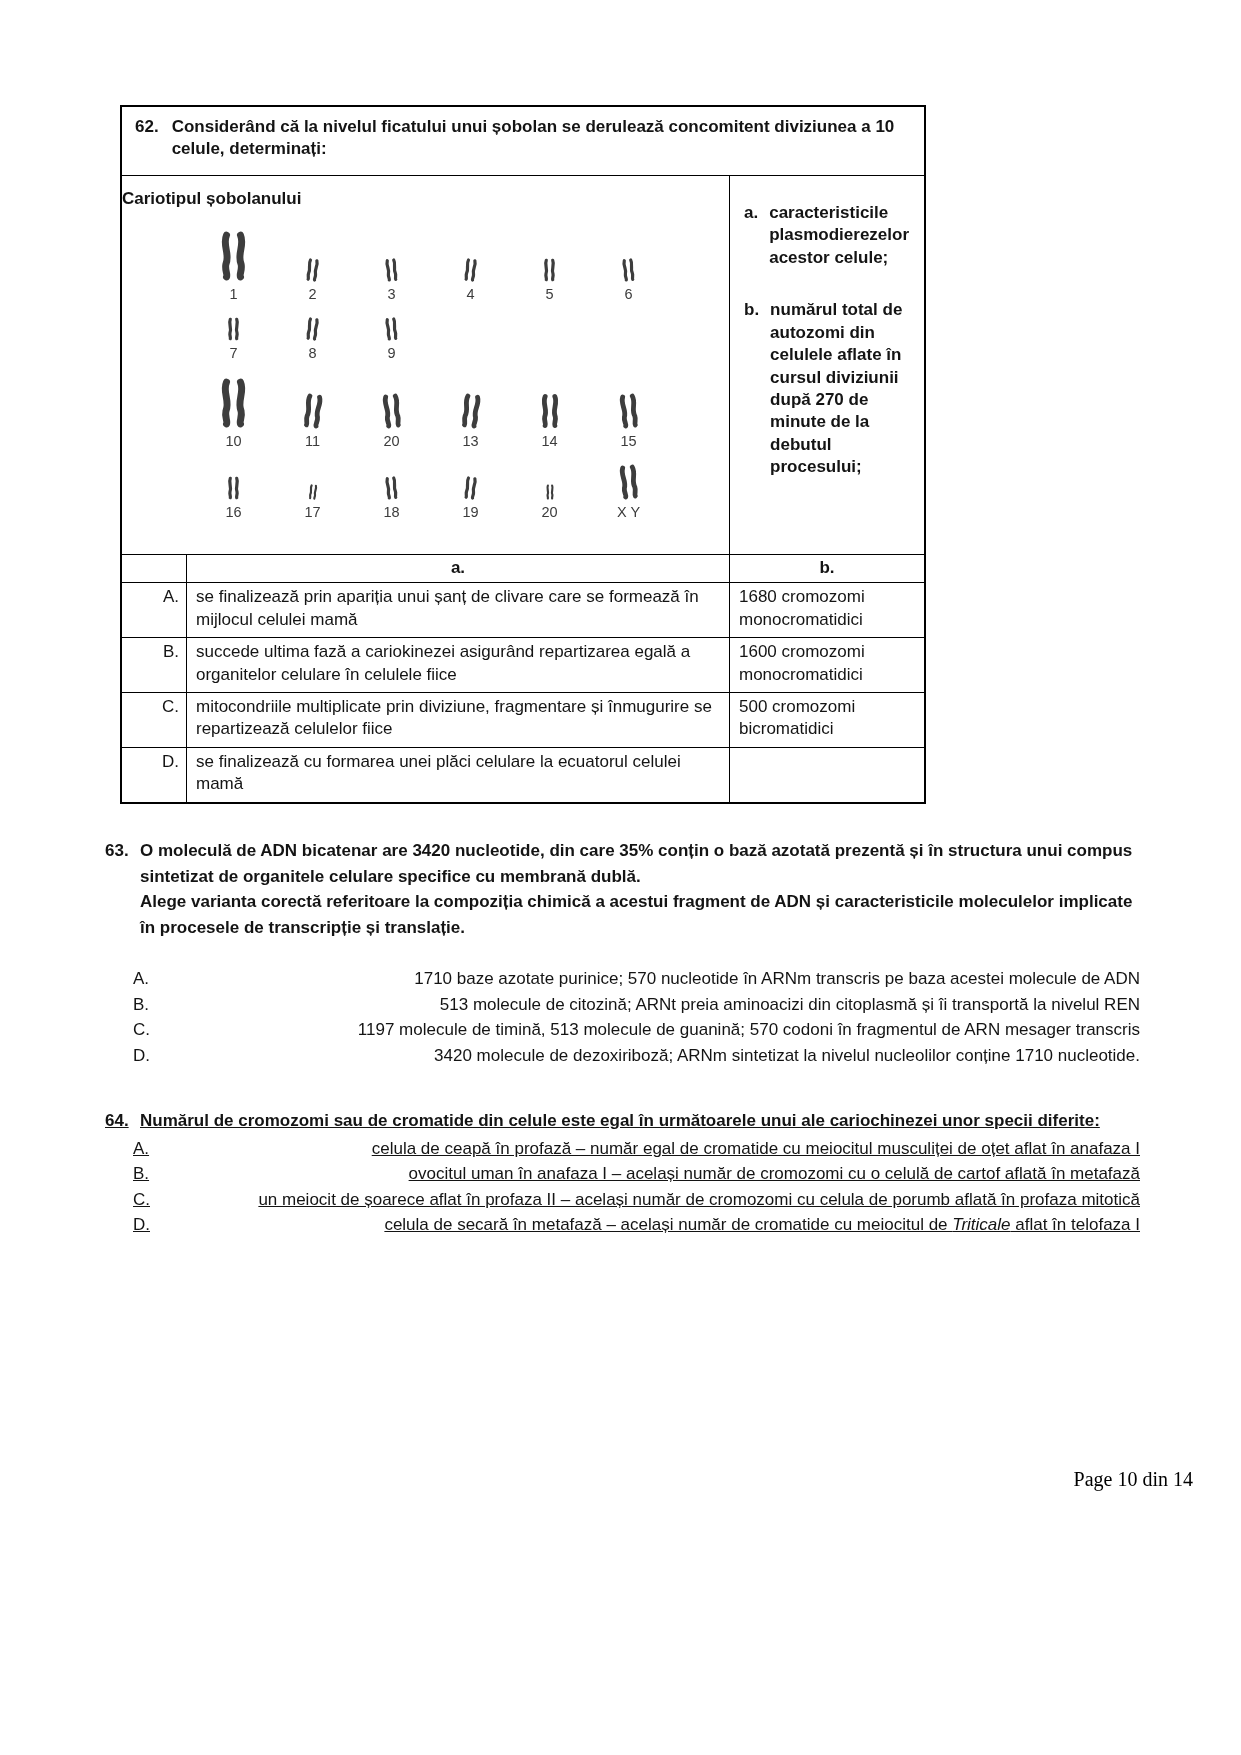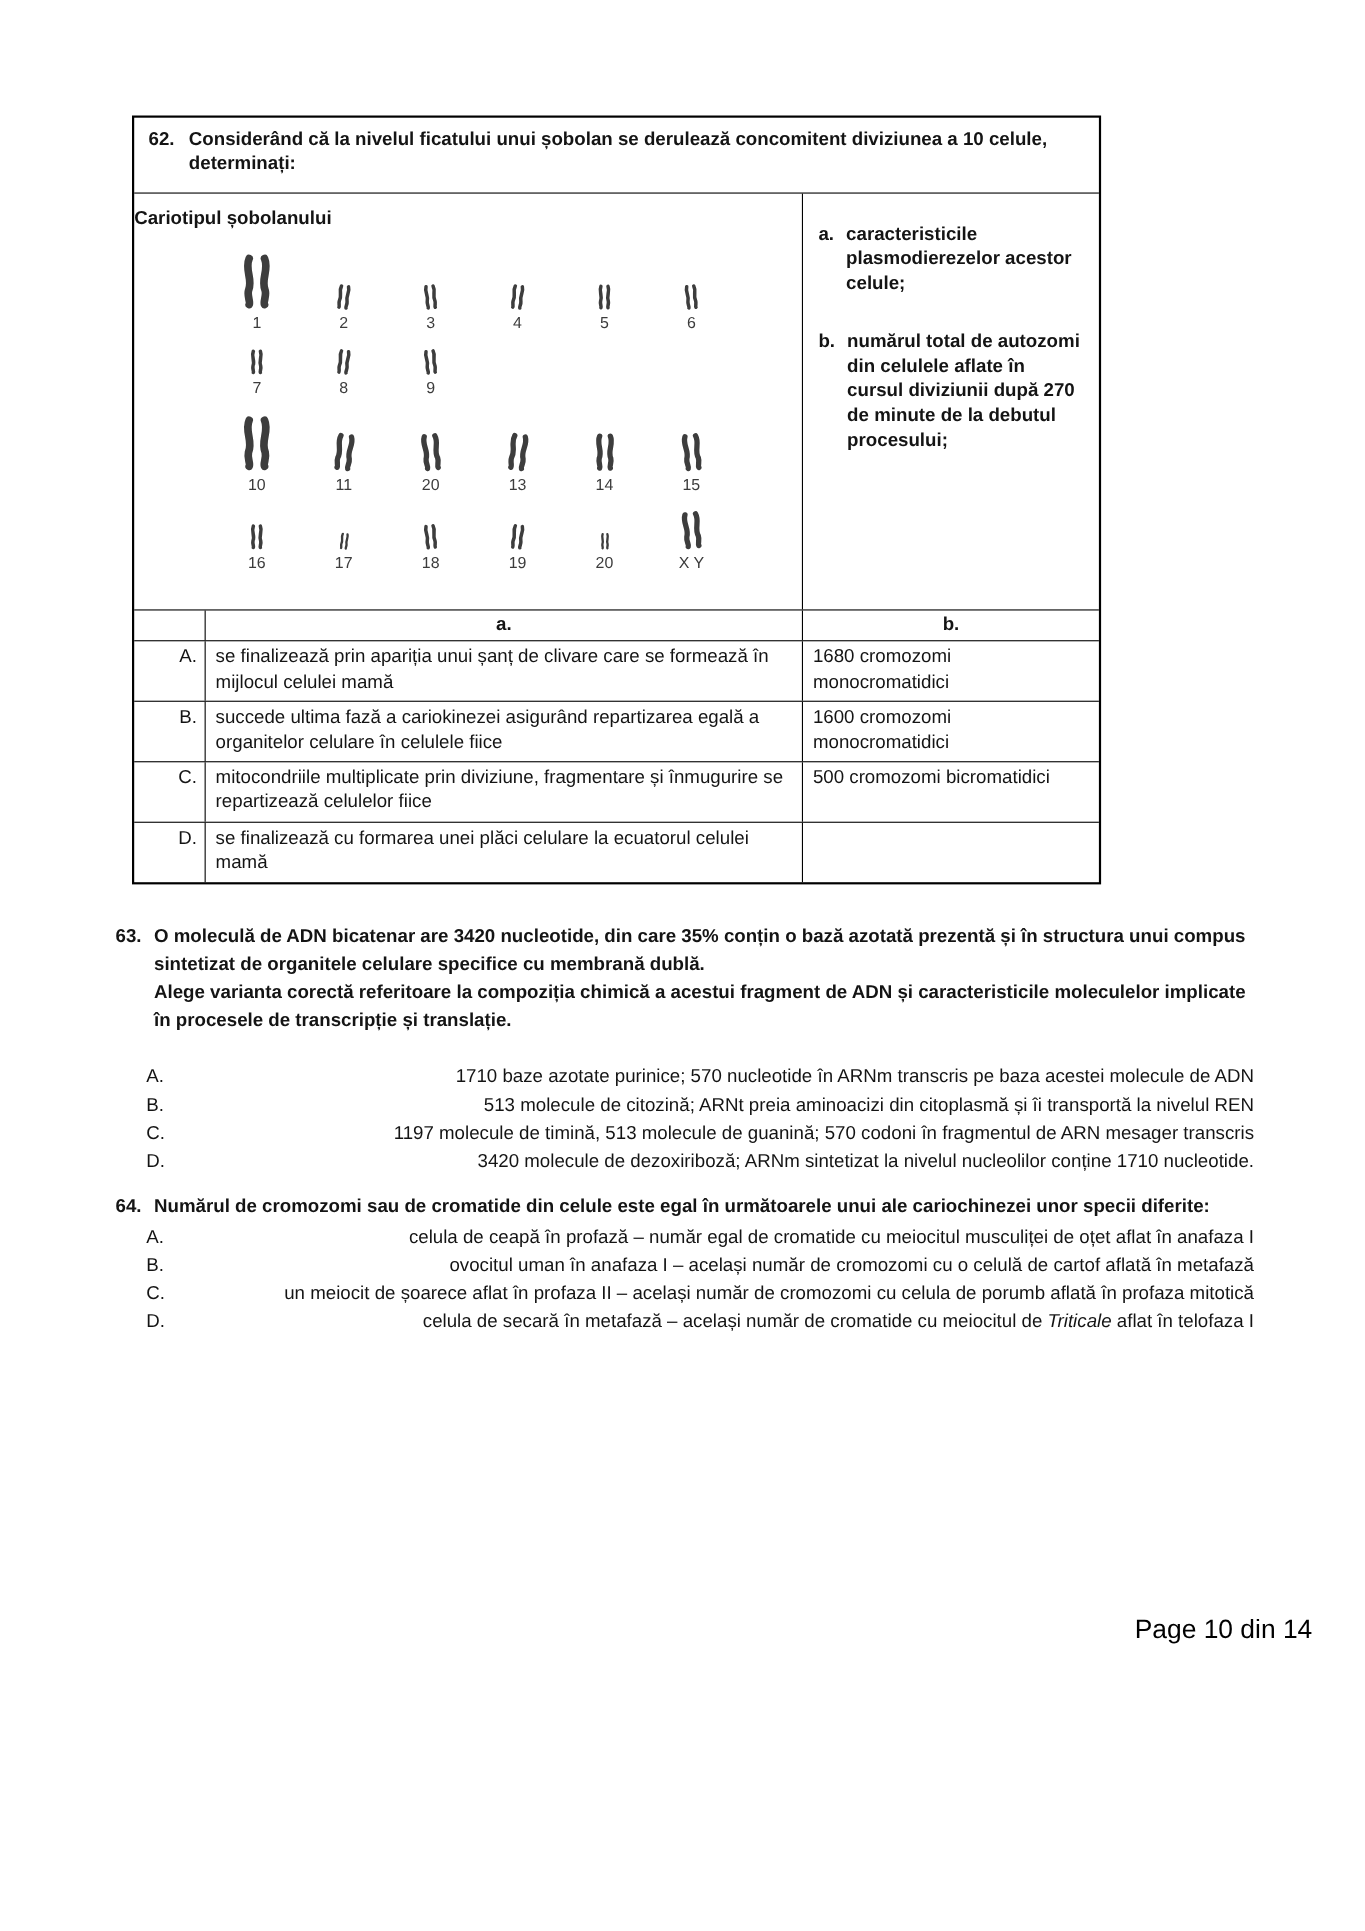--- a/index.html
+++ b/index.html
@@ -6,21 +6,21 @@
   html, body { background:#ffffff; }
   body {
     width:1241px; height:1755px; position:relative;
     font-family:"Liberation Sans", sans-serif;
     color:#141414; font-size:17px; line-height:1.32;
     overflow:hidden;
   }
 
   
   .q62-box {
-    position:absolute; left:120px; top:105px; width:881px;
+    position:absolute; left:120px; top:105px; width:806px;
     border:2px solid #000; background:#fff;
   }
   .q62-stem-row {
     display:flex; gap:13px; font-weight:bold;
     padding:9px 14px 14px 13px;
     border-bottom:1.5px solid #000;
   }
   .q62-stem-row .qnum { flex:0 0 auto; }
   .q62-mid {
     display:grid; grid-template-columns:608px 1fr;
@@ -65,35 +65,35 @@
   .cell-letter {
     text-align:right; padding:3px 7px 3px 0;
     border-right:1.5px solid #000;
   }
   .cell-text { padding:3px 10px 6px 9px; border-right:1.5px solid #000; }
   .cell-answer { padding:3px 10px 6px 9px; }
 
   
   .question { position:absolute; left:105px; width:1035px; }
   .q63 { top:838px; }
-  .q64 { top:1084px; }
+  .q64 { top:1108px;text-decoration:underline; }
   .qstem { display:flex; gap:9px; font-weight:bold; line-height:1.5; }
   .qstem .qnum { flex:0 0 26px; }
   .qstem .stem-text { flex:1; }
   .options { margin:26px 0 0 28px; line-height:1.5; }
   .q64 .options { margin-top:2px; }
   .option { display:flex; gap:7px; }
   .option .olabel { flex:0 0 18px; }
   .option .otext { flex:1;text-align:right; }
   .italic { font-style:italic; }
 
   
   .page-footer {
     position:absolute; top:1466px; right:48px;
-    font-family:Liberation Sans, sans-serif; font-size:24px; color:#000;
+    font-family:Liberation Serif, serif; font-size:20px; color:#000;
   }
 </style>
 </head>
 <body>
 
 <svg width="0" height="0" style="position:absolute" aria-hidden="true">
   <defs>
     <g id="cpair" fill="none" stroke="#3d3d3d" stroke-width="5.5" stroke-linecap="round">
       <path d="M9 4 C5.5 12 12 19 8.5 27 C7.5 31 10 35 9 37"></path>
       <path d="M20 4 C23.5 12 17 19 20.5 27 C21.5 31 19 35 20 37"></path>

